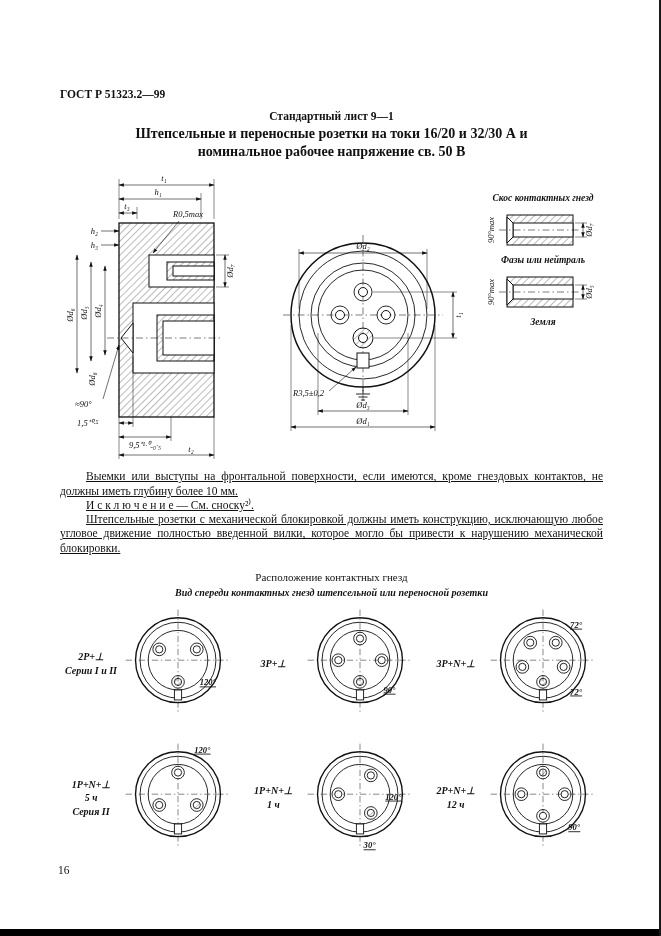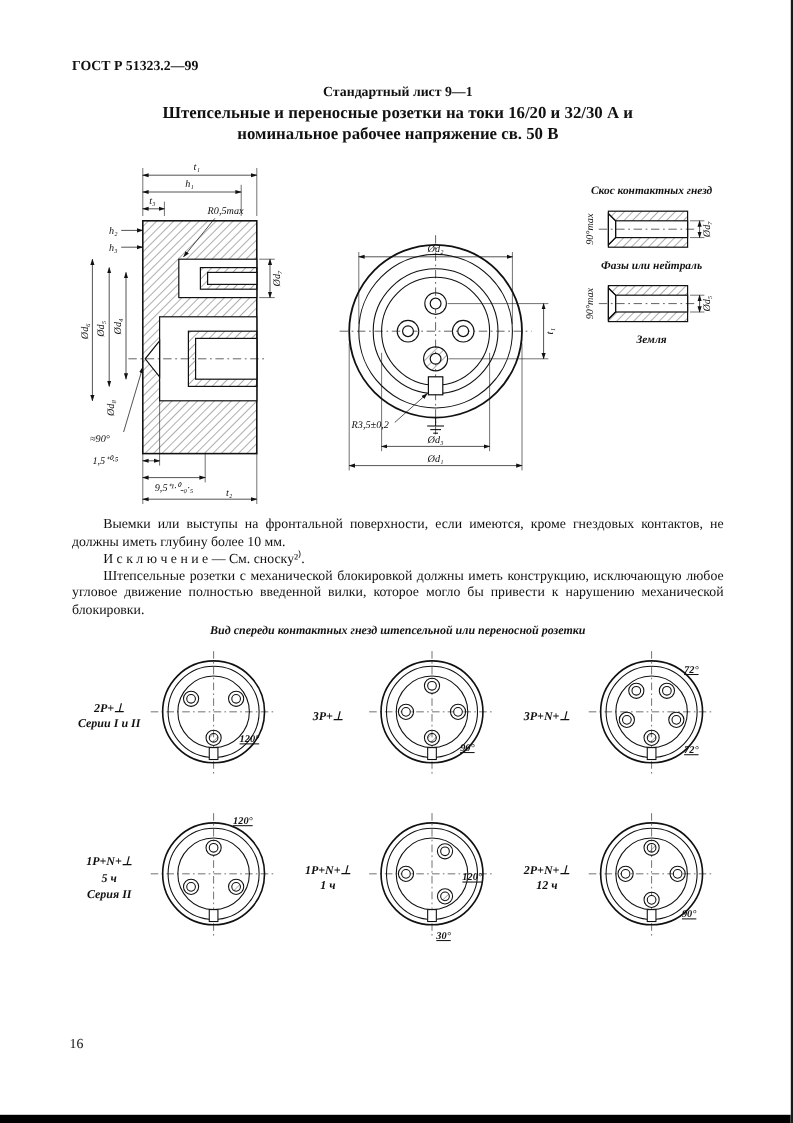--- a/index.html
+++ b/index.html
@@ -1,25 +1,25 @@
 <!DOCTYPE html>
 <html><head>
 <meta charset="utf-8">
 <style>
   html,body{margin:0;padding:0;background:#e8e8e8;}
   .page{position:relative;width:661px;height:936px;background:#fff;margin:0 auto;
         font-family:"Liberation Serif",serif;color:#111;overflow:hidden;
         border-right:2px solid #1a1a1a;box-sizing:border-box;}
-  .inner{padding:49px 56px 0 60px;}
+  .inner{padding:88px 56px 0 60px;}
   .doc-header{font-weight:bold;font-size:11.5px;}
   .sheet-title{text-align:center;font-weight:bold;font-size:11.5px;margin-top:10px;}
   .sheet-subtitle{text-align:center;font-weight:bold;font-size:14px;max-width:440px;margin:3px auto 0;line-height:1.3;}
   .drawing-wrap{margin-top:4px;}
   .drawing-wrap svg{display:block;margin:0 auto;}
-  .paras{margin-top:4px;font-size:11.5px;line-height:1.24;}
+  .paras{margin-top:4px;font-size:11.5px;line-height:1.24;text-decoration:underline;}
   .paras p{margin:0;text-indent:26px;text-align:justify;}
   .paras p.short{text-align:left;}
   .section-heading{text-align:center;font-size:11px;margin-top:16px;}
   .section-subheading{text-align:center;font-style:italic;font-weight:bold;font-size:10px;margin-top:4px;}
   .section-ref{text-align:center;font-style:italic;font-weight:bold;font-size:10.5px;margin-top:8px;}
   .conn-grid{margin-top:8px;display:grid;grid-template-columns:1fr 1fr 1fr;row-gap:18px;column-gap:4px;}
   .conn-cell{display:flex;align-items:center;}
   .conn-label{flex:0 0 auto;width:62px;font-style:italic;font-weight:bold;font-size:10px;text-align:center;line-height:1.35;}
   .page-number{position:absolute;left:58px;top:864px;font-size:11.5px;text-align:center;}
   .bottom-bar{position:absolute;left:0;right:0;bottom:0;height:7px;background:#000;}
@@ -221,20 +221,21 @@
         </g>
       </svg>
     </div>
 
     <div class="paras">
       <p>Выемки или выступы на фронтальной поверхности, если имеются, кроме гнездовых контактов, не должны иметь глубину более 10 мм.</p>
       <p class="short">И с к л ю ч е н и е — См. сноску²⁾.</p>
       <p>Штепсельные розетки с механической блокировкой должны иметь конструкцию, исключающую любое угловое движение полностью введенной вилки, которое могло бы привести к нарушению механической блокировки.</p>
     </div>
 
+    <div class="section-heading">Расположение контактных гнезд</div>
     <div class="section-subheading">Вид спереди контактных гнезд штепсельной или переносной розетки</div>
 
     <div class="conn-grid">
       <div class="conn-cell">
         <div class="conn-label">
           <div>2Р+⊥</div>
           <div>Серии I и II</div>
           <div></div>
         </div>
         <div><svg viewBox="0 0 124 124" width="112" height="112">

